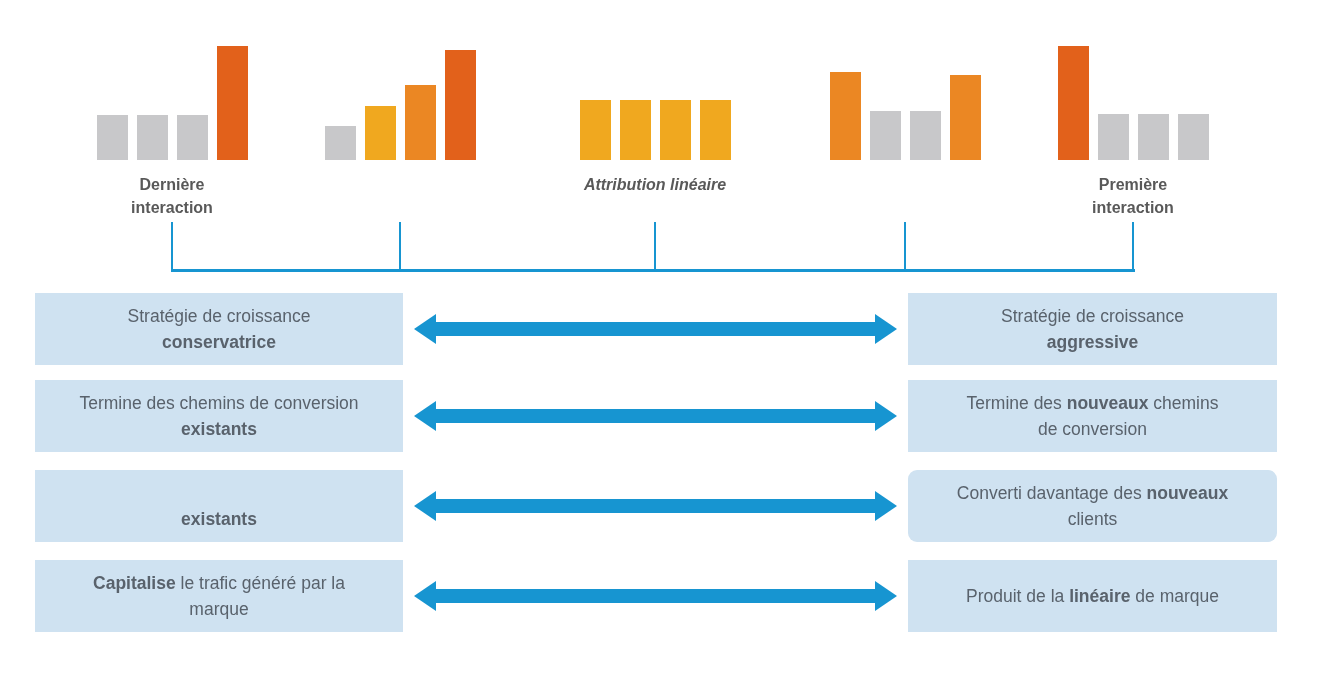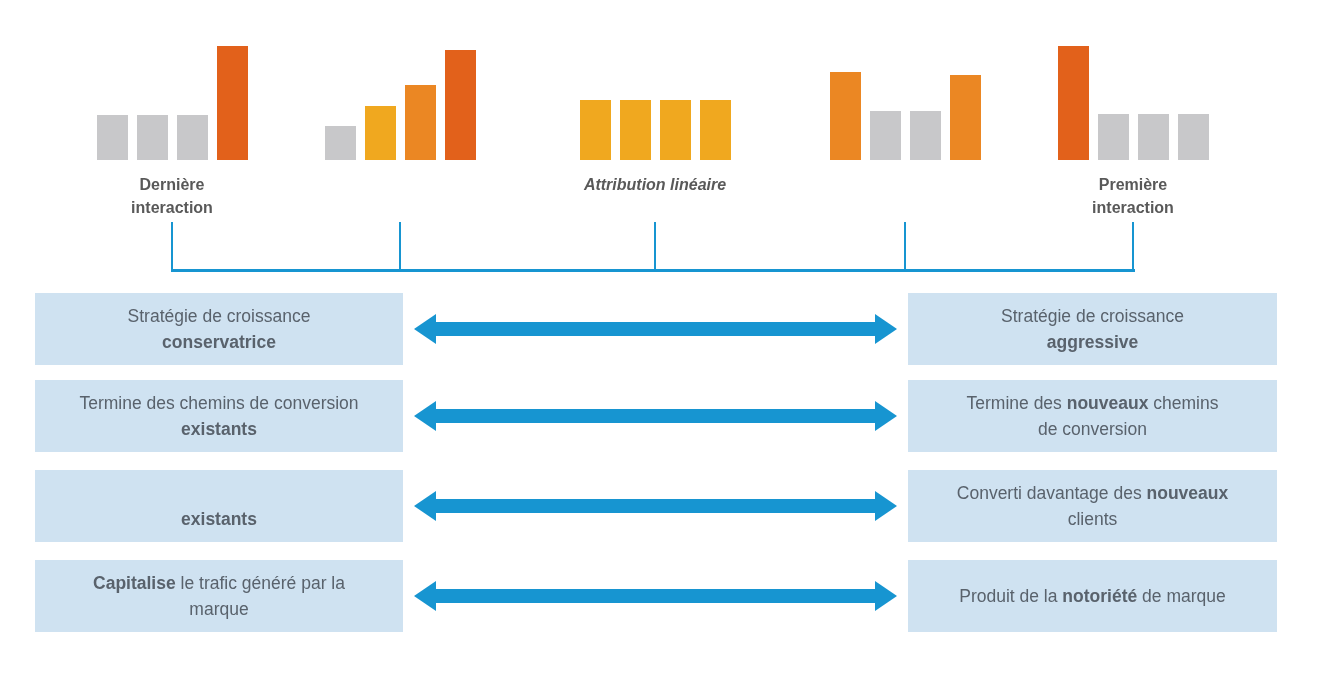--- a/index.html
+++ b/index.html
@@ -123,26 +123,26 @@
       </div>
       <div class="box" style="left: 908px; top: 380px; width: 369px;">
         <div class="inner"><span>Termine des </span><span class="b">nouveaux</span><span> chemins</span><br><span>de conversion</span></div>
       </div>
       <div class="box" style="left: 35px; top: 470px;">
         <div class="inner"><br><span class="b">existants</span></div>
       </div>
       <div class="arrow" style="left: 414px; width: 483px; top: 491px;">
         <div class="shaft"></div>
       </div>
-      <div class="box" style="left: 908px; top: 470px; width: 369px;">
+      <div class="box" style="left: 908px; top: 470px; width: 369px; border-radius: 9px;">
         <div class="inner"><span>Converti davantage des </span><span class="b">nouveaux</span><br><span>clients</span></div>
       </div>
       <div class="box" style="left: 35px; top: 560px;">
         <div class="inner"><span class="b">Capitalise</span><span> le trafic généré par la</span><br><span>marque</span></div>
       </div>
       <div class="arrow" style="left: 414px; width: 483px; top: 581px;">
         <div class="shaft"></div>
       </div>
       <div class="box" style="left: 908px; top: 560px; width: 369px;">
-        <div class="inner"><span>Produit de la </span><span class="b">notoriété</span><span> de marque</span></div>
+        <div class="inner"><span>Produit de la </span><span class="b">linéaire</span><span> de marque</span></div>
       </div>
     </div>
 </div>
 
 </body></html>

